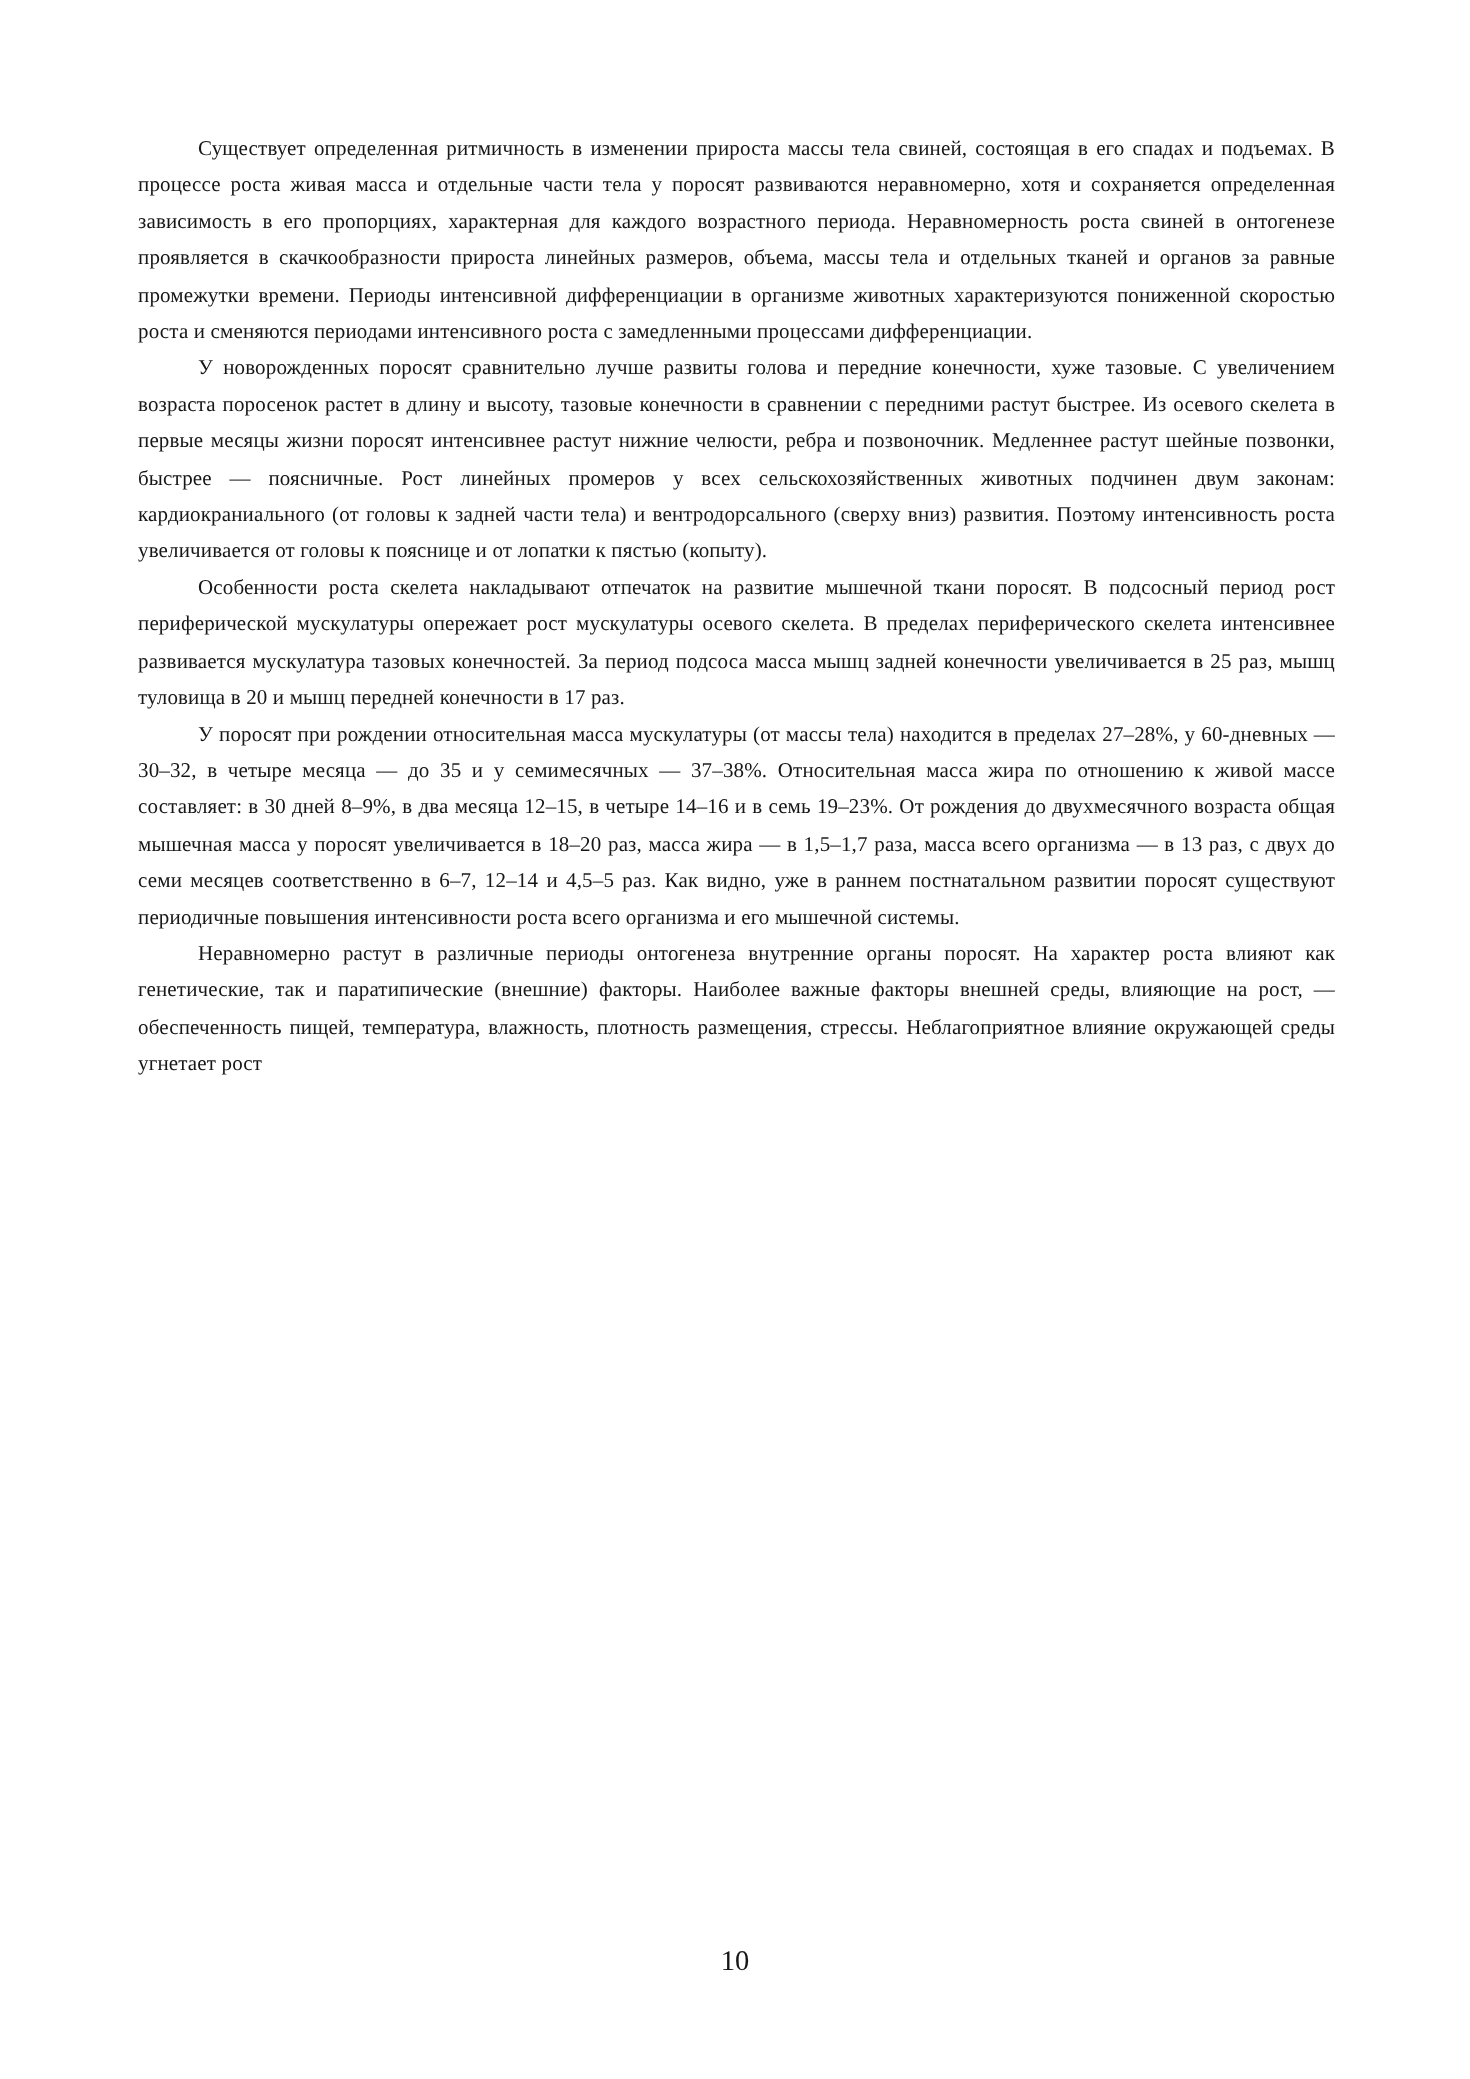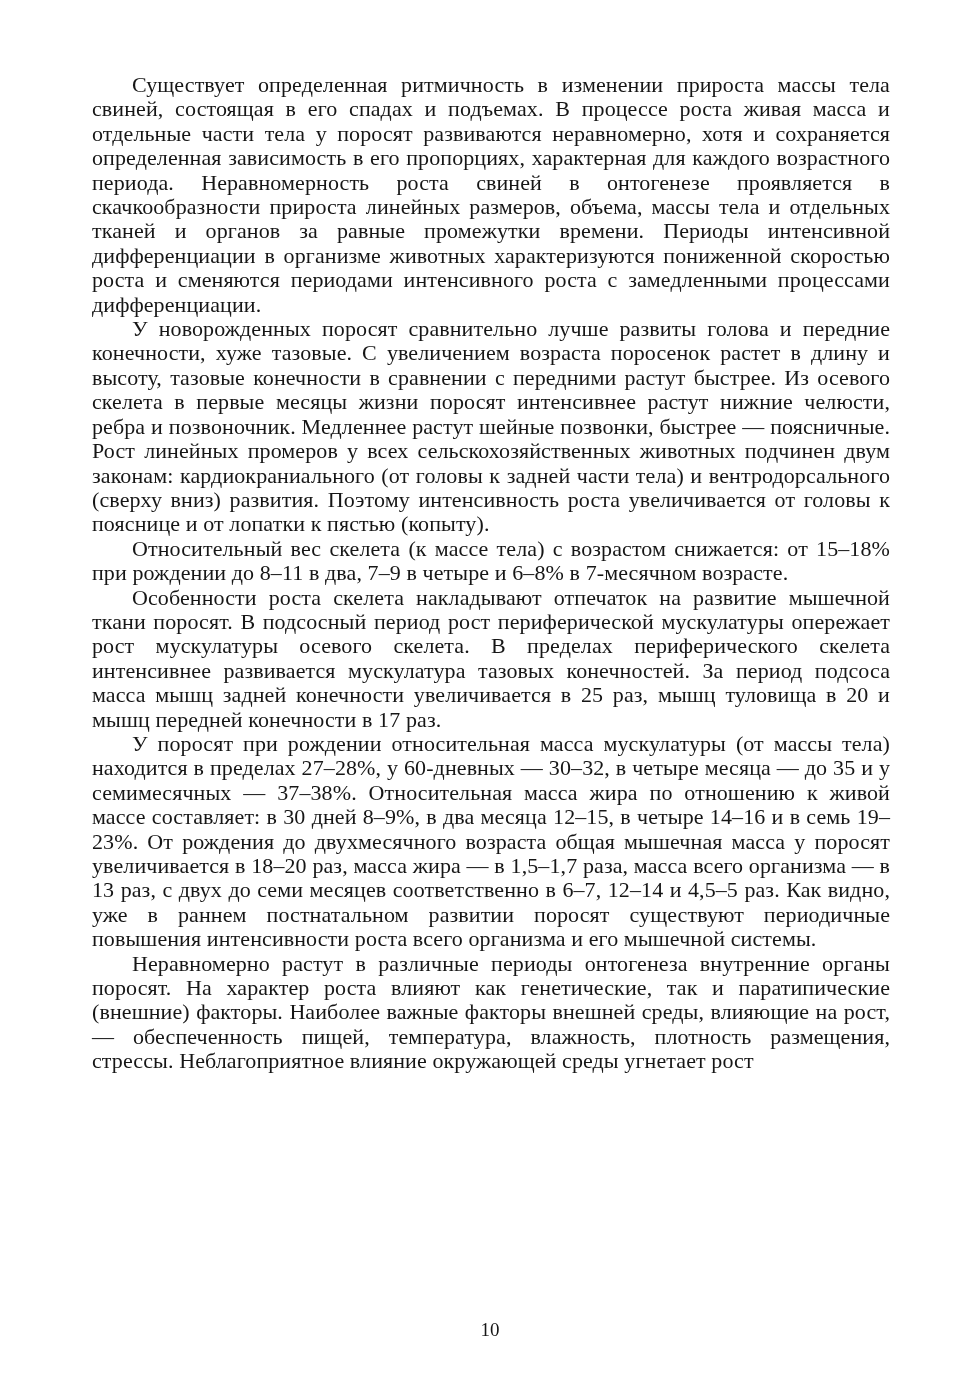--- a/index.html
+++ b/index.html
@@ -16,49 +16,47 @@
   .page {
     position: relative;
     width: 980px;
     height: 1386px;
     background: #ffffff;
     overflow: hidden;
   }
   .textblock {
     position: absolute;
     left: 92px;
-    top: 73px;
+    top: 88px;
     width: 798px;
-    font-size: 22px;
+    font-size: 14px;
     line-height: 24.4px;
     text-align: justify;
     letter-spacing: 0.1px;
   }
   .textblock p {
     margin: 0;
     padding: 0;
     text-indent: 40px;
   }
   .page-number {
     position: absolute;
     left: 0;
     right: 0;
     top: 1297px;
     text-align: center;
     font-size: 19px;
     color: #161616;
-    margin-top: 22px;
   }
 </style>
 </head>
 <body>
 
 <div class="page">
   <div class="textblock">
     <p>Существует определенная ритмичность в изменении прироста массы тела свиней, состоящая в его спадах и подъемах. В процессе роста живая масса и отдельные части тела у поросят развиваются неравномерно, хотя и сохраняется определенная зависимость в его пропорциях, характерная для каждого возрастного периода. Неравномерность роста свиней в онтогенезе проявляется в скачкообразности прироста линейных размеров, объема, массы тела и отдельных тканей и органов за равные промежутки времени. Периоды интенсивной дифференциации в организме животных характеризуются пониженной скоростью роста и сменяются периодами интенсивного роста с замедленными процессами дифференциации.</p>
     <p>У новорожденных поросят сравнительно лучше развиты голова и передние конечности, хуже тазовые. С увеличением возраста поросенок растет в длину и высоту, тазовые конечности в сравнении с передними растут быстрее. Из осевого скелета в первые месяцы жизни поросят интенсивнее растут нижние челюсти, ребра и позвоночник. Медленнее растут шейные позвонки, быстрее — поясничные. Рост линейных промеров у всех сельскохозяйственных животных подчинен двум законам: кардиокраниального (от головы к задней части тела) и вентродорсального (сверху вниз) развития. Поэтому интенсивность роста увеличивается от головы к пояснице и от лопатки к пястью (копыту).</p>
-    <p>Относительный вес скелета (к массе тела) с возрастом снижается: от 15–18% при рождении до 8–11 в два, 7–9 в четыре и 6–8% в 7-месячном возрасте.</p>
     <p>Особенности роста скелета накладывают отпечаток на развитие мышечной ткани поросят. В подсосный период рост периферической мускулатуры опережает рост мускулатуры осевого скелета. В пределах периферического скелета интенсивнее развивается мускулатура тазовых конечностей. За период подсоса масса мышц задней конечности увеличивается в 25 раз, мышц туловища в 20 и мышц передней конечности в 17 раз.</p>
     <p>У поросят при рождении относительная масса мускулатуры (от массы тела) находится в пределах 27–28%, у 60-дневных — 30–32, в четыре месяца — до 35 и у семимесячных — 37–38%. Относительная масса жира по отношению к живой массе составляет: в 30 дней 8–9%, в два месяца 12–15, в четыре 14–16 и в семь 19–23%. От рождения до двухмесячного возраста общая мышечная масса у поросят увеличивается в 18–20 раз, масса жира — в 1,5–1,7 раза, масса всего организма — в 13 раз, с двух до семи месяцев соответственно в 6–7, 12–14 и 4,5–5 раз. Как видно, уже в раннем постнатальном развитии поросят существуют периодичные повышения интенсивности роста всего организма и его мышечной системы.</p>
     <p>Неравномерно растут в различные периоды онтогенеза внутренние органы поросят. На характер роста влияют как генетические, так и паратипические (внешние) факторы. Наиболее важные факторы внешней среды, влияющие на рост, — обеспеченность пищей, температура, влажность, плотность размещения, стрессы. Неблагоприятное влияние окружающей среды угнетает рост</p>
   </div>
   <div class="page-number">10</div>
 </div>
 
 </body></html>

